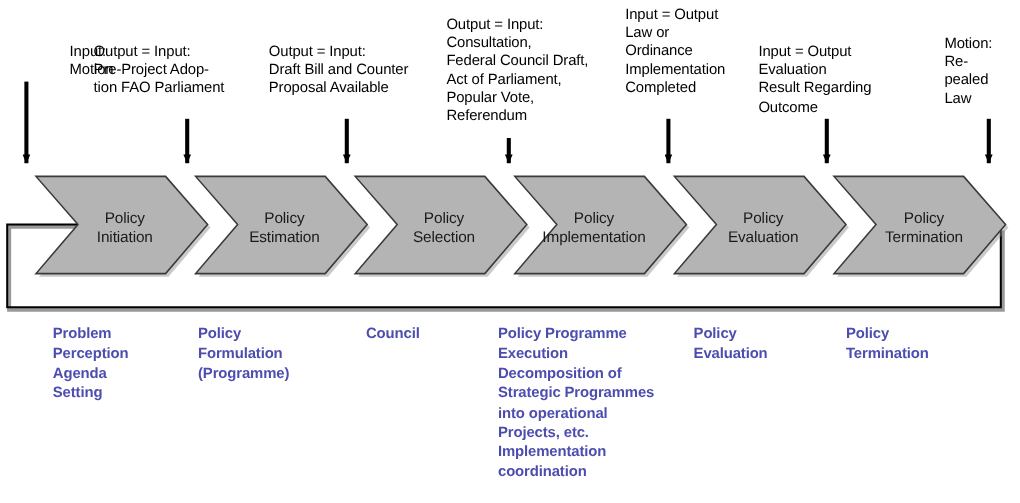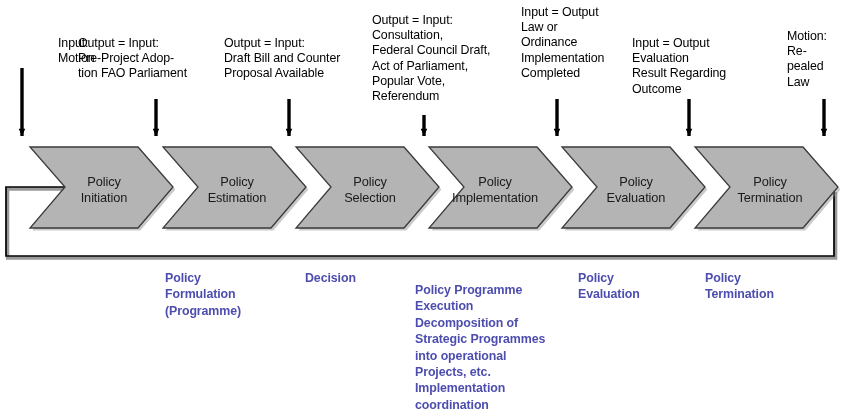--- a/index.html
+++ b/index.html
@@ -137,25 +137,29 @@
 Estimation</div>
   <div class="stage-label" style="left:329px; top:174px; width:82px;">Policy
 Selection</div>
   <div class="stage-label" style="left:443px; top:174px; width:104px;">Policy
 Implementation</div>
   <div class="stage-label" style="left:595px; top:174px; width:82px;">Policy
 Evaluation</div>
   <div class="stage-label" style="left:726px; top:174px; width:88px;">Policy
 Termination</div>
 
+  <div class="task-label" style="left:44px;  top:270px;">Problem
+Perception
+Agenda
+Setting</div>
   <div class="task-label" style="left:165px; top:270px;">Policy
 Formulation
 (Programme)</div>
-  <div class="task-label" style="left:305px; top:270px;">Decision</div>
-  <div class="task-label" style="left:415px; top:270px;margin-top:12px;">Policy Programme
+  <div class="task-label" style="left:305px; top:270px;">Council</div>
+  <div class="task-label" style="left:415px; top:270px;">Policy Programme
 Execution
 Decomposition of
 Strategic Programmes
 into operational
 Projects, etc.
 Implementation
 coordination</div>
   <div class="task-label" style="left:578px; top:270px;">Policy
 Evaluation</div>
   <div class="task-label" style="left:705px; top:270px;">Policy

